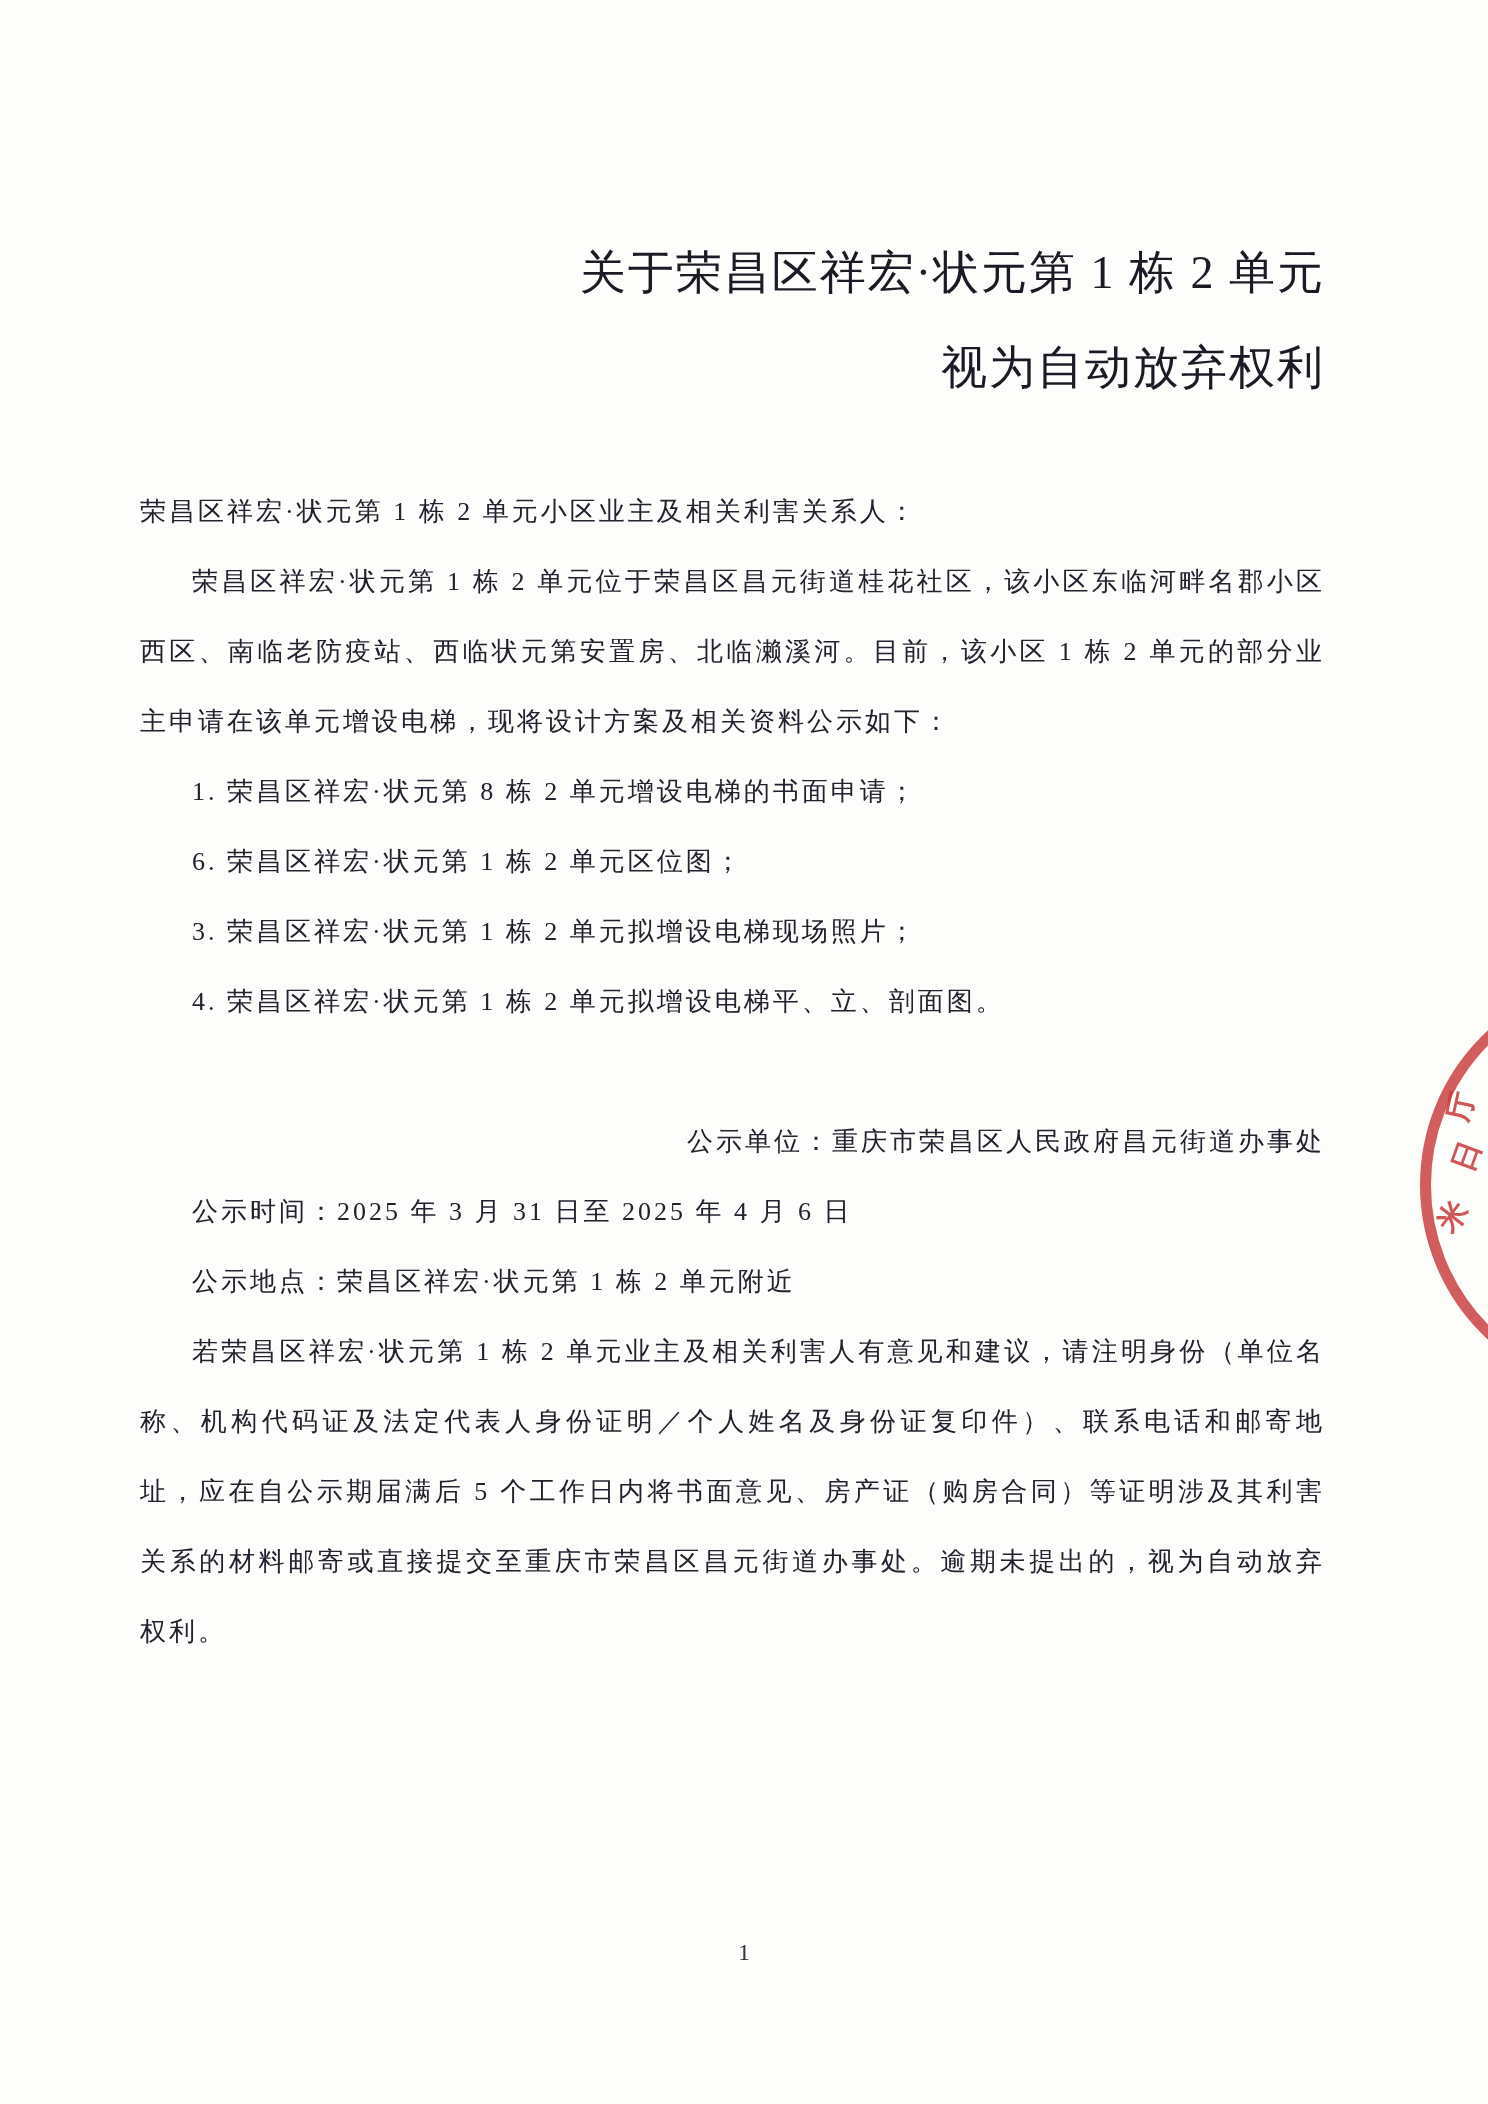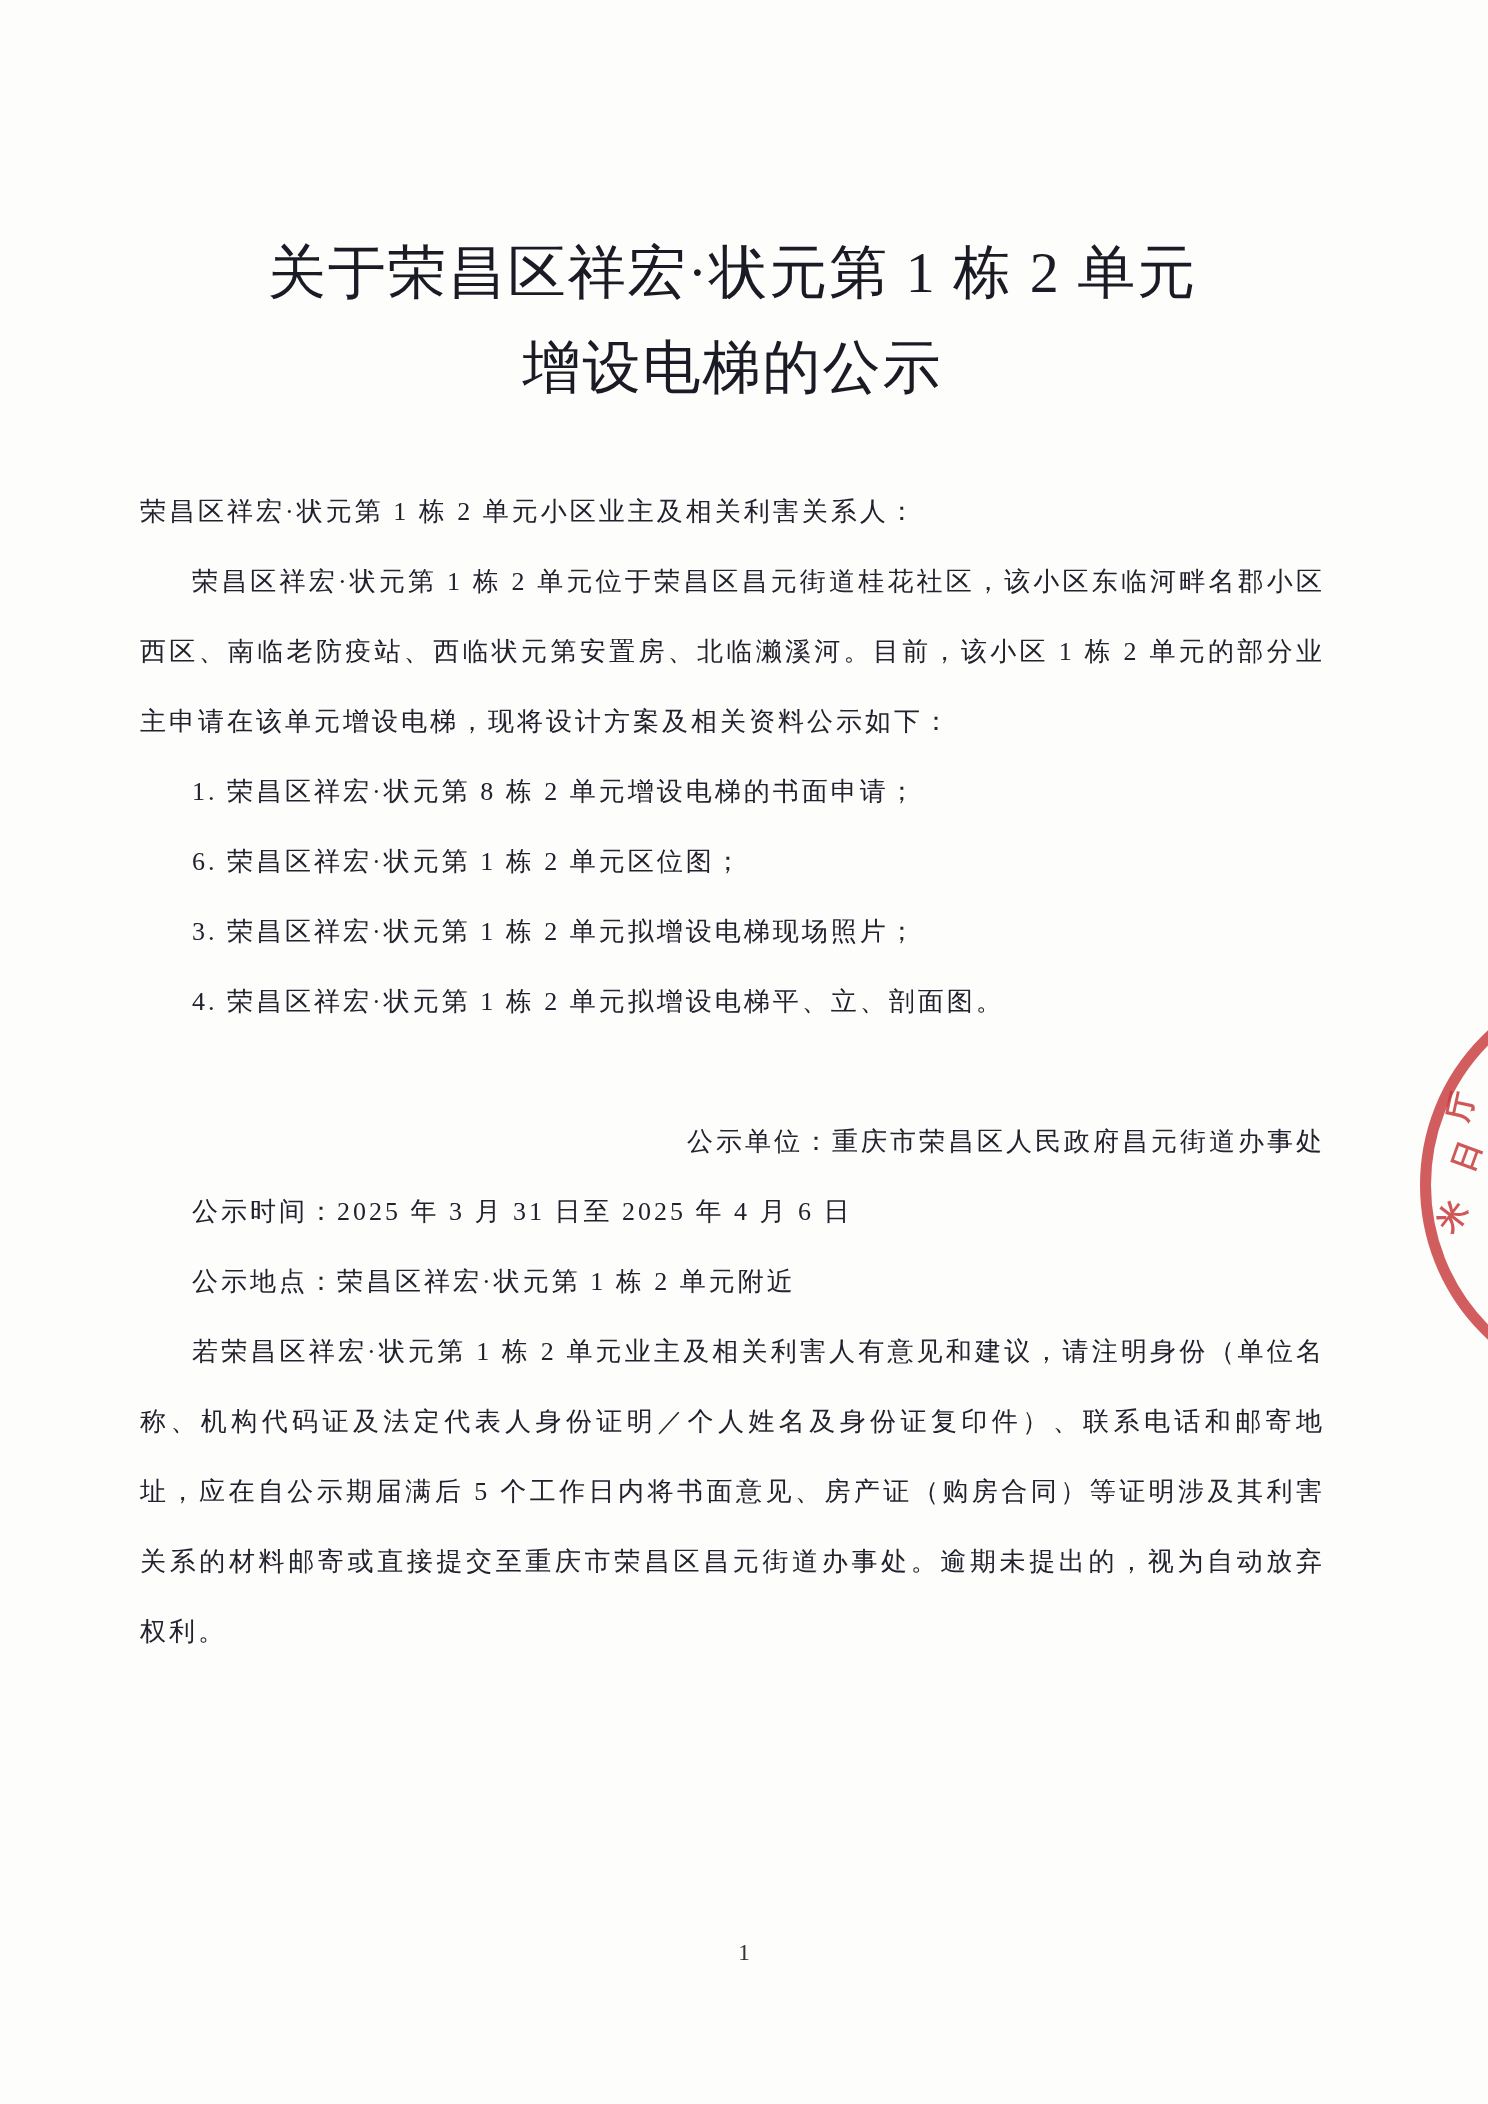--- a/index.html
+++ b/index.html
@@ -17,22 +17,22 @@
     color: #22222e;
   }
   .content {
     position: absolute;
     left: 140px;
     top: 0;
     width: 1185px;
   }
   .title-block {
     margin-top: 225px;
-    text-align: center;
-    font-size: 58px;
+    text-align: right;
+    font-size: 46px;
     line-height: 95px;
     letter-spacing: 2px;
     color: #1b1b26;
   }
   .body-block {
     margin-top: 62px;
   }
   .p {
     margin: 0;
     font-size: 26px;
@@ -74,21 +74,21 @@
 </style>
 </head>
 <body>
 
 <div class="page">
 
   <div class="content">
 
     <div class="title-block">
       <div>关于荣昌区祥宏·状元第 1 栋 2 单元</div>
-      <div>增设电梯的公示</div>
+      <div>视为自动放弃权利</div>
     </div>
 
     <div class="body-block">
       <p class="p">荣昌区祥宏·状元第 1 栋 2 单元小区业主及相关利害关系人：</p>
       <p class="p indent justify">荣昌区祥宏·状元第 1 栋 2 单元位于荣昌区昌元街道桂花社区，该小区东临河畔名郡小区西区、南临老防疫站、西临状元第安置房、北临濑溪河。目前，该小区 1 栋 2 单元的部分业主申请在该单元增设电梯，现将设计方案及相关资料公示如下：</p>
       <p class="p indent">1. 荣昌区祥宏·状元第 8 栋 2 单元增设电梯的书面申请；</p>
       <p class="p indent">6. 荣昌区祥宏·状元第 1 栋 2 单元区位图；</p>
       <p class="p indent">3. 荣昌区祥宏·状元第 1 栋 2 单元拟增设电梯现场照片；</p>
       <p class="p indent">4. 荣昌区祥宏·状元第 1 栋 2 单元拟增设电梯平、立、剖面图。</p>
       <p class="p indent gap-before">公示单位：重庆市荣昌区人民政府昌元街道办事处</p>

